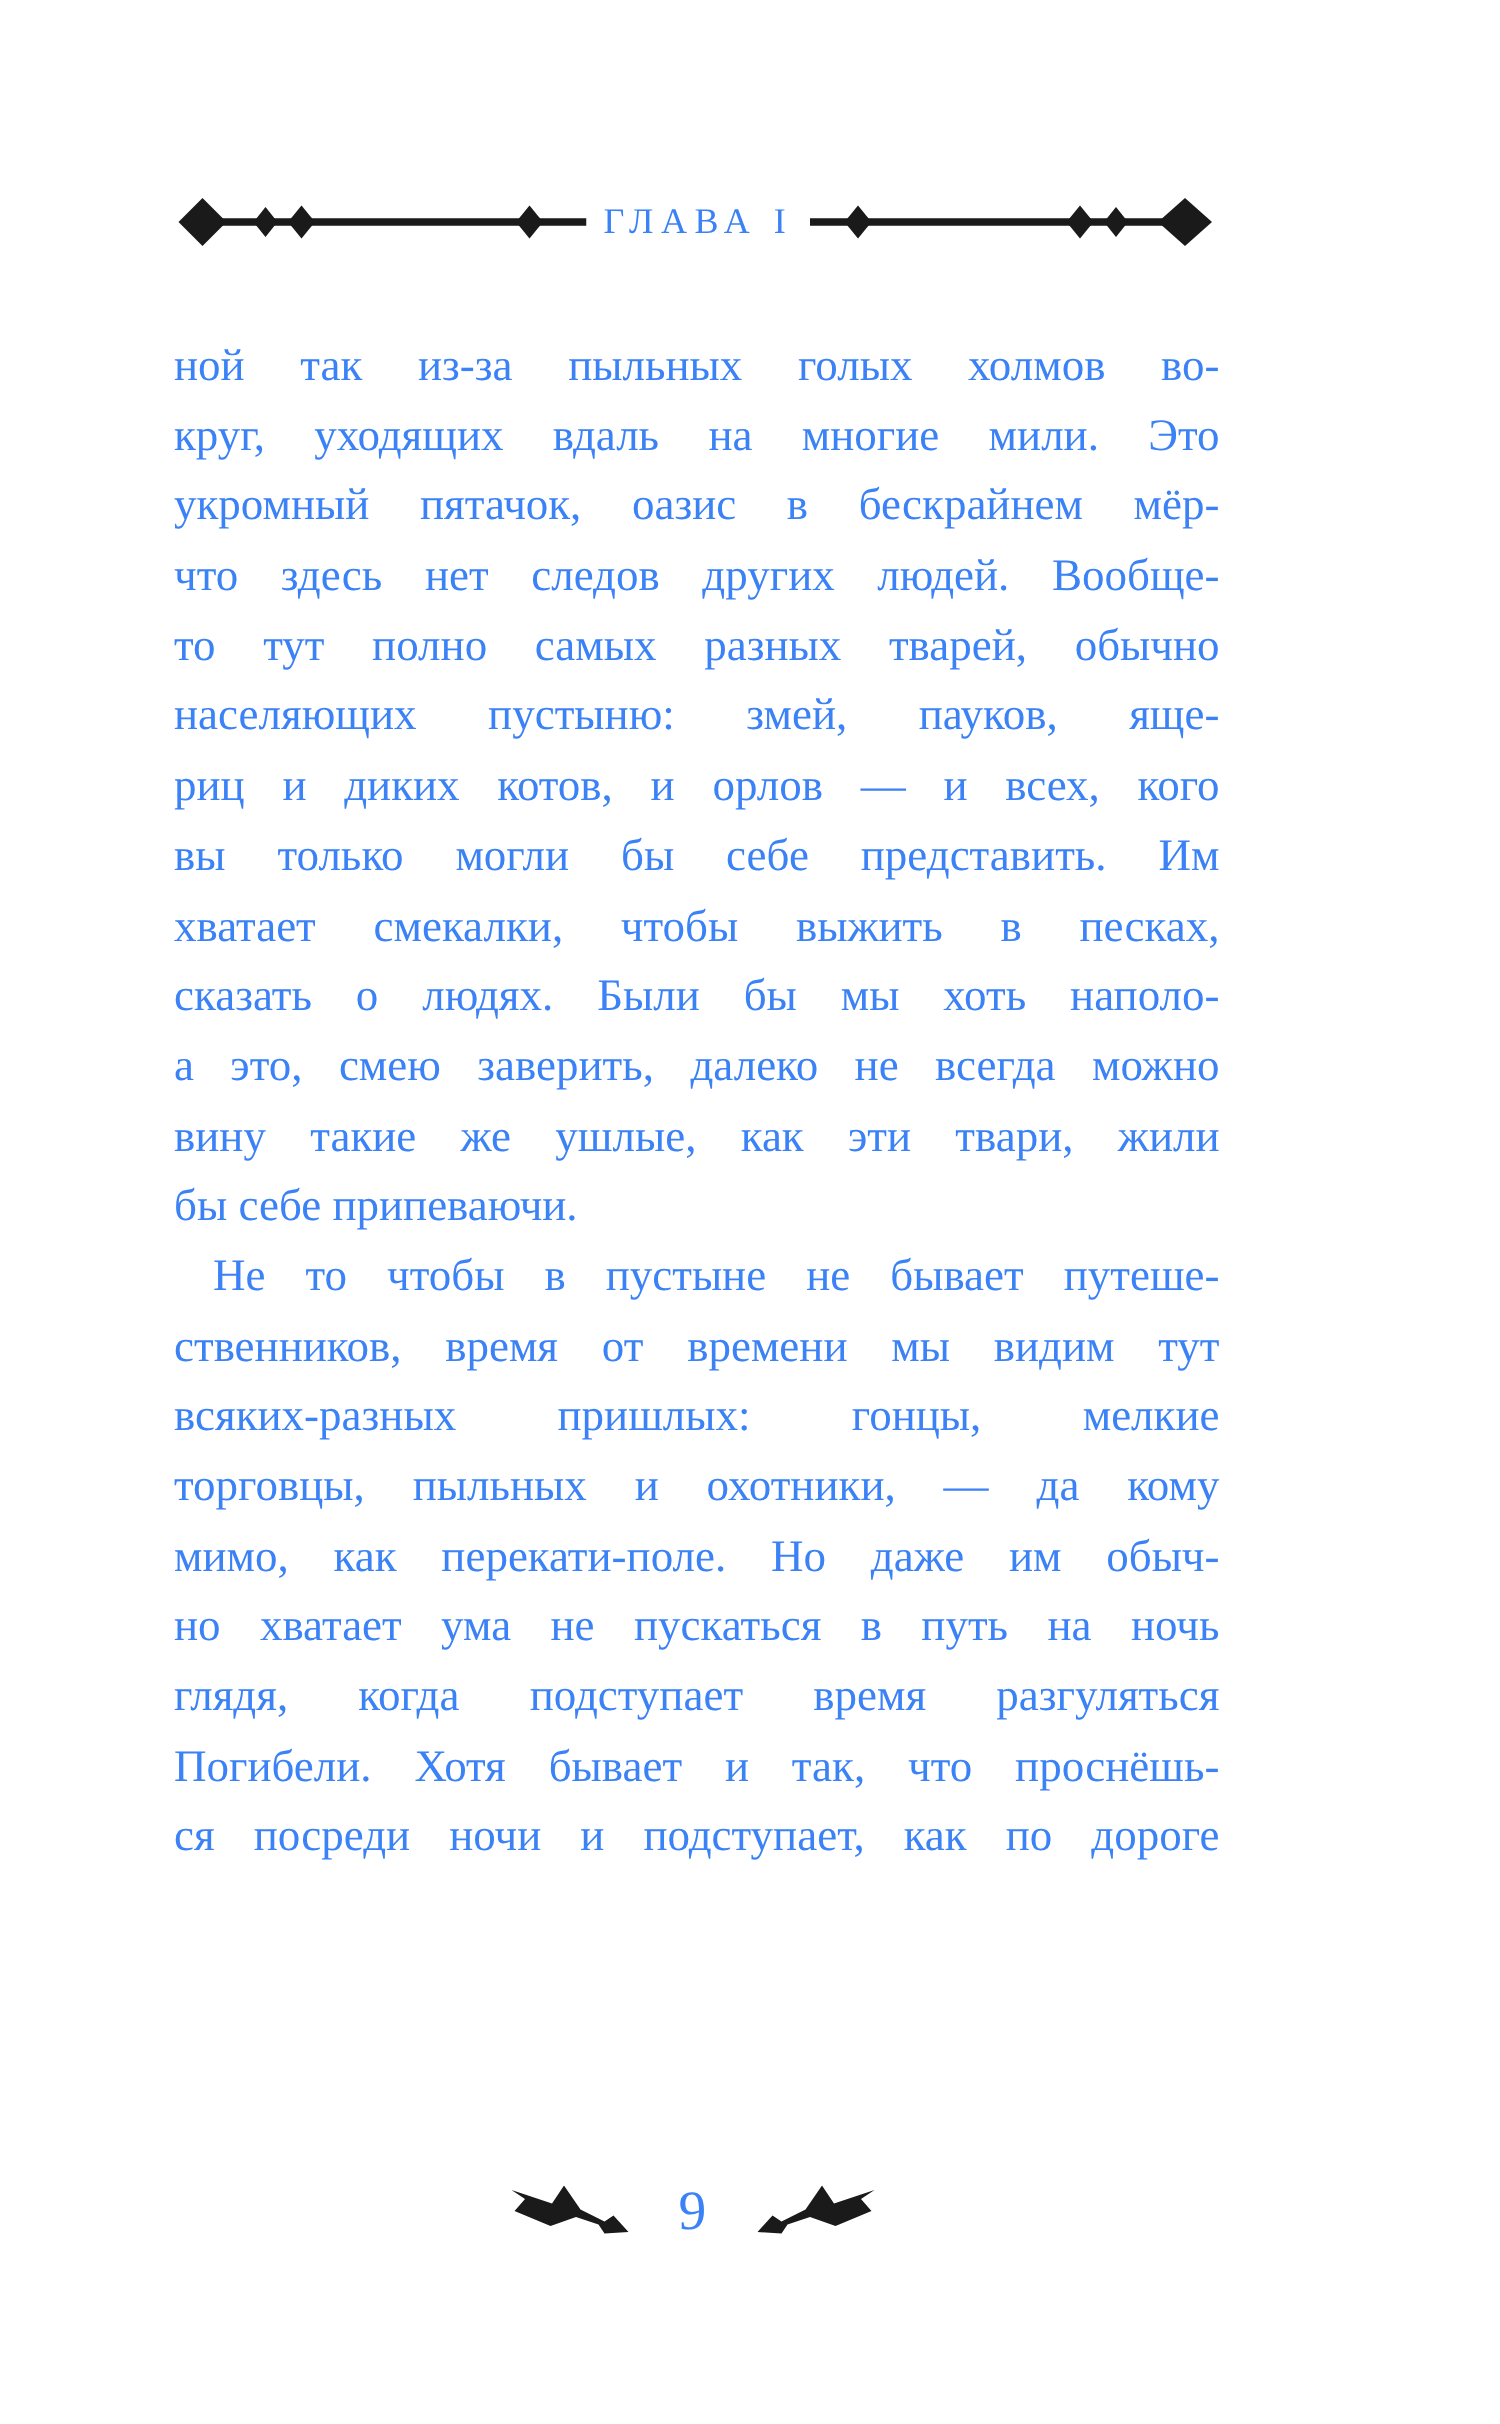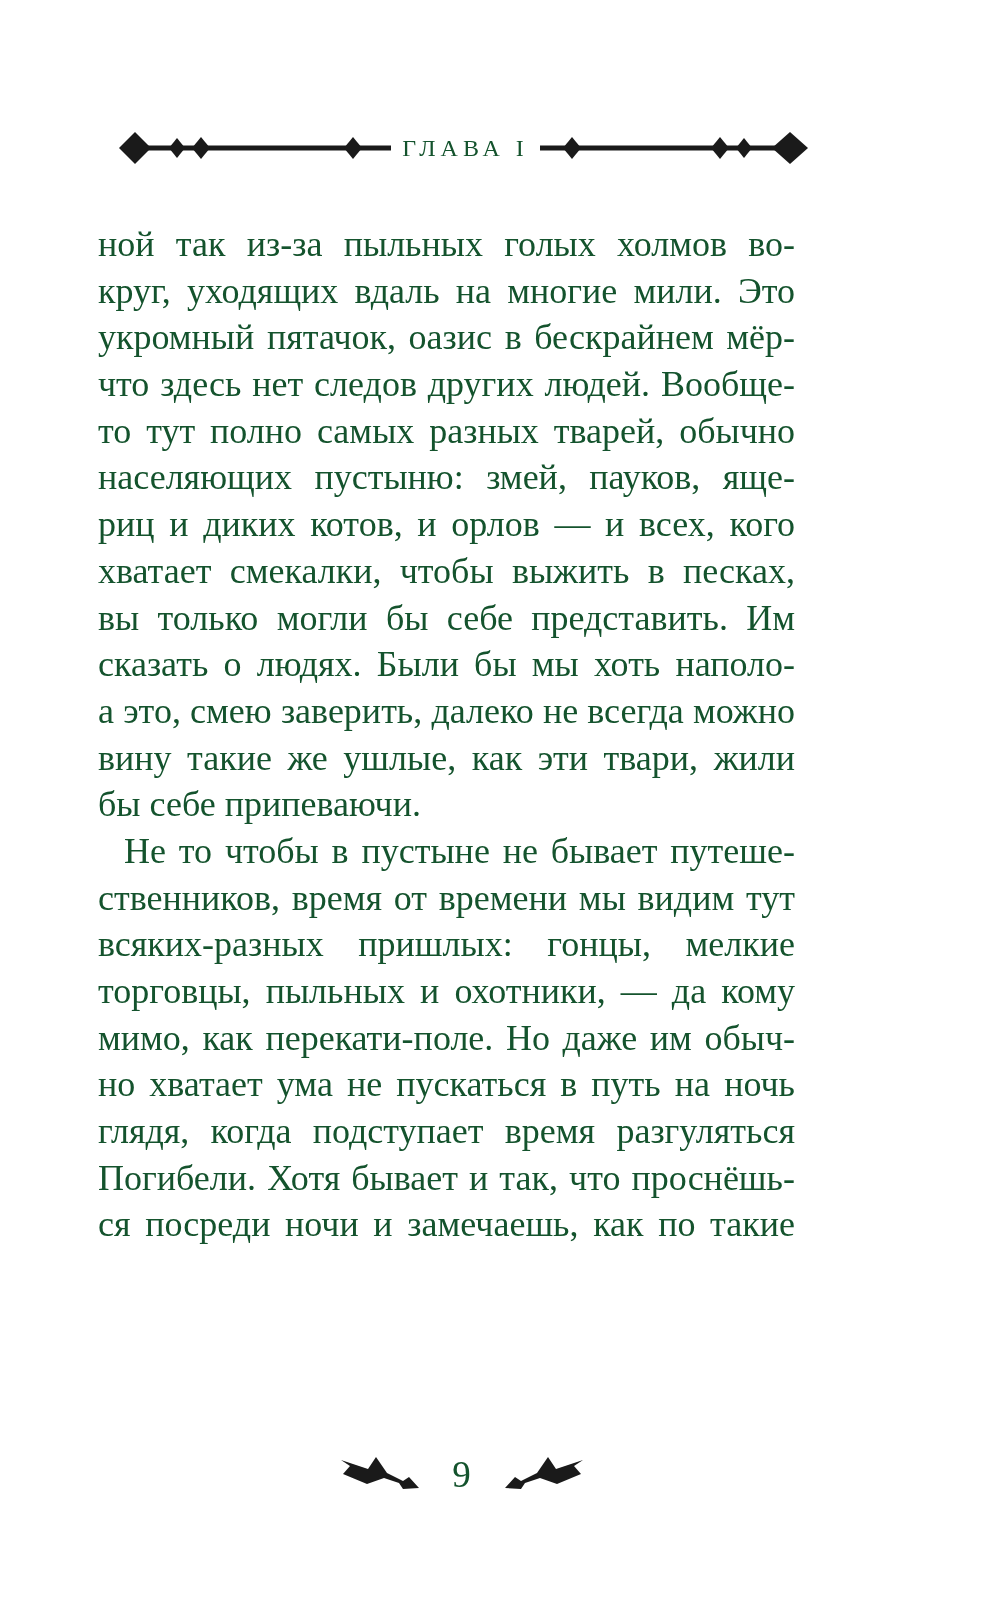--- a/index.html
+++ b/index.html
@@ -2,21 +2,21 @@
 <html><head>
 <meta charset="utf-8">
 <style>
   html, body { margin: 0; padding: 0; background: #ffffff; }
   .page {
     position: relative;
     width: 1000px;
     height: 1616px;
     background: #ffffff;
     font-family: "Liberation Serif", "DejaVu Serif", serif;
-    color: #14532d;
+    color: #3b82f6;
     overflow: hidden;
   }
   
   .chapter-header {
     position: absolute;
     top: 126px;
     left: 113px;
     width: 697px;
     height: 44px;
     display: flex;
@@ -29,23 +29,23 @@
     font-size: 24px;
     letter-spacing: 5px;
     white-space: nowrap;
     padding: 0 8px;
     font-variant: small-caps;
   }
   
   .body-text {
     position: absolute;
     top: 221px;
-    left: 98px;
+    left: 116px;
     width: 697px;
-    font-size: 36px;
+    font-size: 30px;
   }
   .line {
     height: 46.7px;
     line-height: 46.7px;
     text-align: justify;
     text-align-last: justify;
     overflow: hidden;
   }
   .line.no-justify { text-align-last: left; }
   .line.indent { text-indent: 26px; }
@@ -94,35 +94,35 @@
   </div>
 
   <div class="body-text" id="body-text">
       <div class="line">ной так из-за пыльных голых холмов во-</div>
       <div class="line">круг, уходящих вдаль на многие мили. Это</div>
       <div class="line">укромный пятачок, оазис в бескрайнем мёр-</div>
       <div class="line">что здесь нет следов других людей. Вообще-</div>
       <div class="line">то тут полно самых разных тварей, обычно</div>
       <div class="line">населяющих пустыню: змей, пауков, яще-</div>
       <div class="line">риц и диких котов, и орлов — и всех, кого</div>
+      <div class="line">вы только могли бы себе представить. Им</div>
       <div class="line">хватает смекалки, чтобы выжить в песках,</div>
-      <div class="line">вы только могли бы себе представить. Им</div>
       <div class="line">сказать о людях. Были бы мы хоть наполо-</div>
       <div class="line">а это, смею заверить, далеко не всегда можно</div>
       <div class="line">вину такие же ушлые, как эти твари, жили</div>
       <div class="line no-justify">бы себе припеваючи.</div>
       <div class="line indent">Не то чтобы в пустыне не бывает путеше-</div>
       <div class="line">ственников, время от времени мы видим тут</div>
       <div class="line">всяких-разных пришлых: гонцы, мелкие</div>
       <div class="line">торговцы, пыльных и охотники, — да кому</div>
       <div class="line">мимо, как перекати-поле. Но даже им обыч-</div>
       <div class="line">но хватает ума не пускаться в путь на ночь</div>
       <div class="line">глядя, когда подступает время разгуляться</div>
       <div class="line">Погибели. Хотя бывает и так, что проснёшь-</div>
-      <div class="line">ся посреди ночи и замечаешь, как по такие</div>
+      <div class="line">ся посреди ночи и подступает, как по дороге</div>
     </div>
 
   <div class="page-footer">
     <svg width="84" height="34" viewBox="0 0 84 34" xmlns="http://www.w3.org/2000/svg" fill="#1a1a1a">
       <path d="M0 3 L27 12 L35 0 L46 16 L62 24 L68 20 L78 31 L62 32 L58 26 L43 21 L26 27 L2 17 L9 9 Z"></path>
     </svg>
     <div class="page-number">9</div>
     <svg class="bolt-right" width="84" height="34" viewBox="0 0 84 34" xmlns="http://www.w3.org/2000/svg" fill="#1a1a1a">
       <path d="M0 3 L27 12 L35 0 L46 16 L62 24 L68 20 L78 31 L62 32 L58 26 L43 21 L26 27 L2 17 L9 9 Z"></path>
     </svg>

